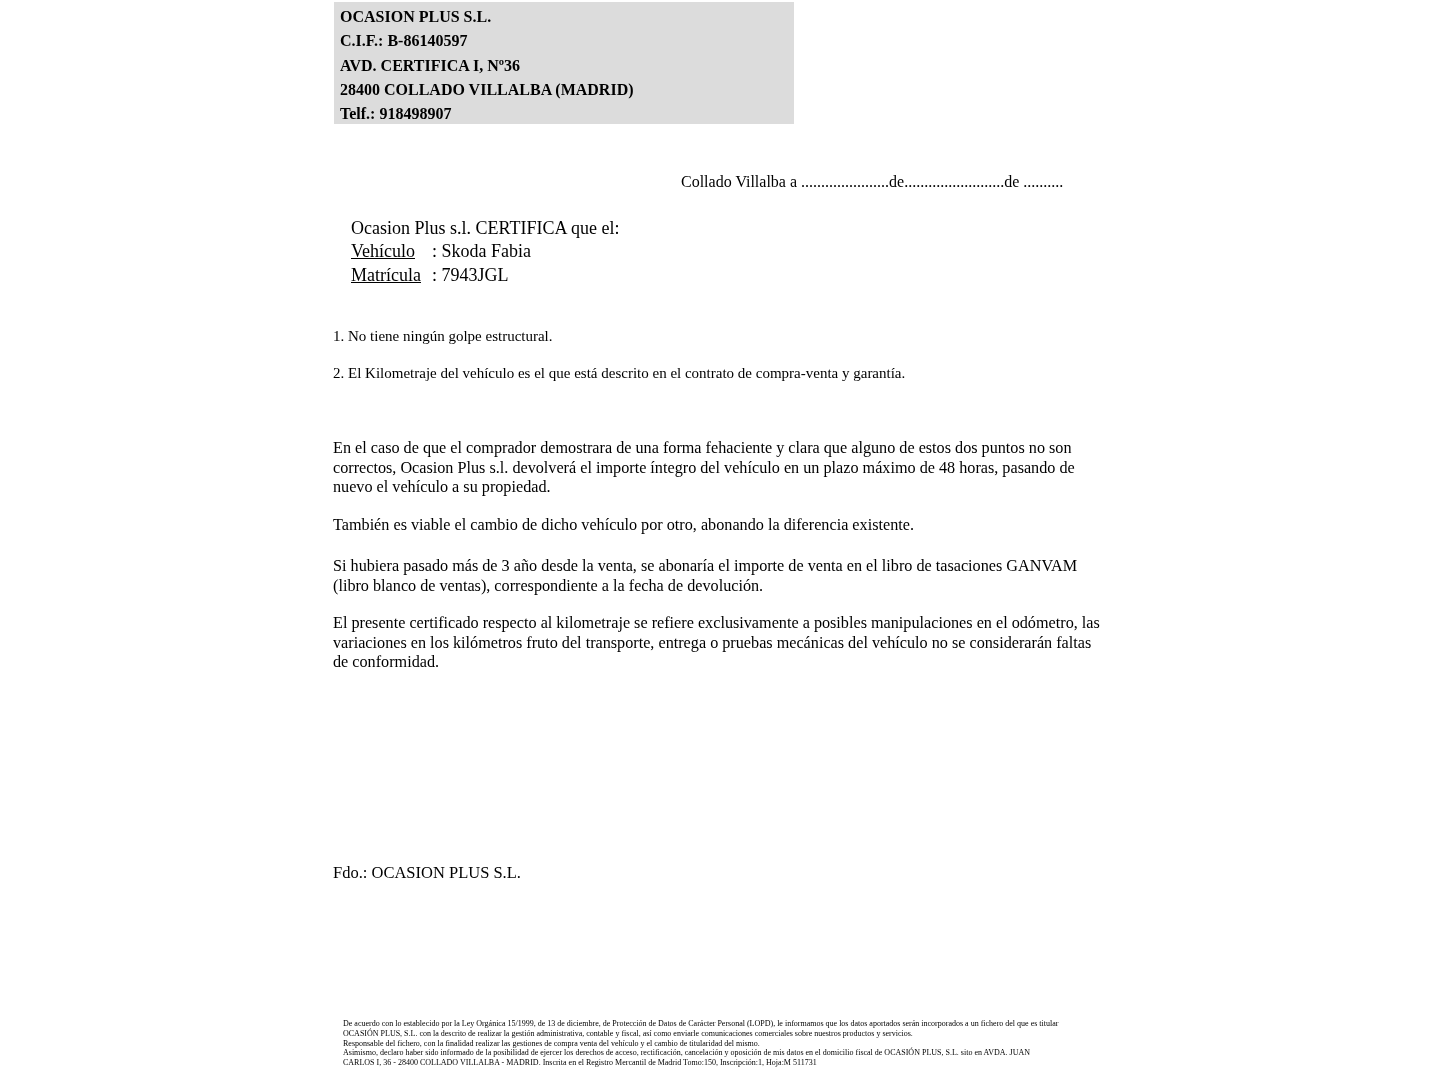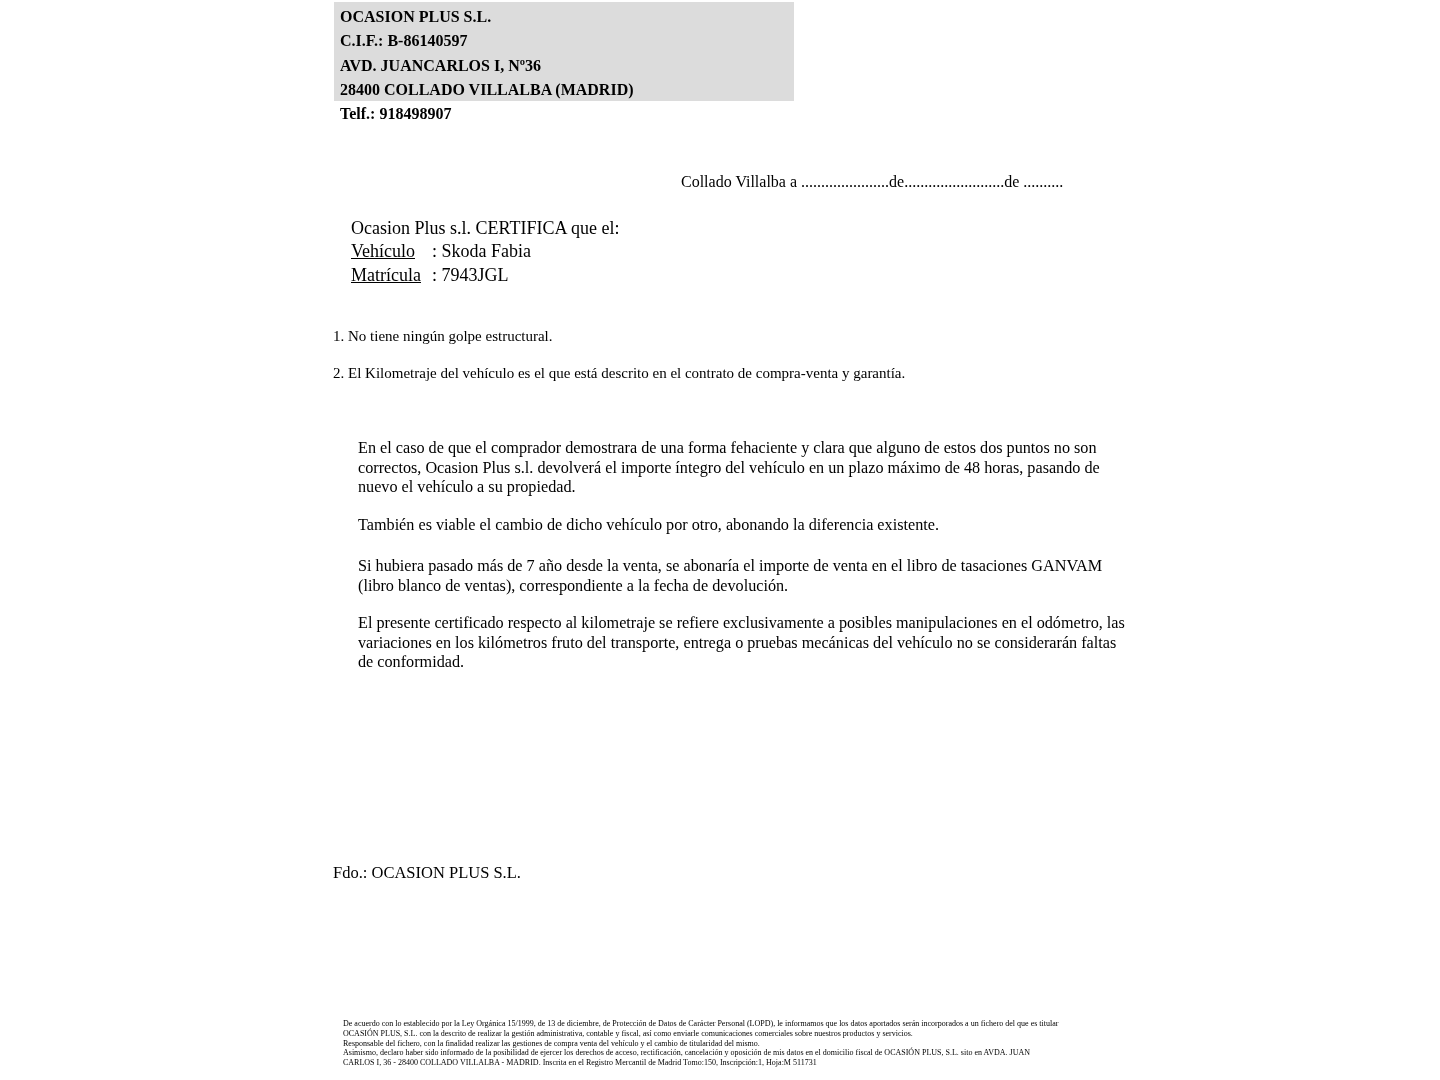--- a/index.html
+++ b/index.html
@@ -12,21 +12,21 @@
     color: #000000;
     overflow: hidden;
   }
   .page { position: absolute; inset: 0; }
 
   .header-box {
     position: absolute;
     left: 334px;
     top: 2px;
     width: 460px;
-    height: 99px;
+    height: 122px;
     background: #dcdcdc;
     padding: 3px 0 0 6px;
   }
   .header-box .hline {
     font-weight: bold;
     font-size: 16px;
     line-height: 24.3px;
     white-space: nowrap;
   }
 
@@ -63,21 +63,20 @@
   .point-1 { top: 327px; }
   .point-2 { top: 364px; }
 
   .para {
     position: absolute;
     left: 333px;
     width: 772px;
     font-size: 16.2px;
     line-height: 19.5px;
     text-align: left;
-    margin-left: 25px;
   }
   .para-1 { top: 439px; }
   .para-2 { top: 516px; }
   .para-3 { top: 557px; }
   .para-4 { top: 614px; }
 
   .signature {
     position: absolute;
     left: 333px;
     top: 863px;
@@ -95,21 +94,21 @@
   .legal .lline { white-space: nowrap; }
 </style>
 </head>
 <body>
 
 <div class="page">
 
   <div class="header-box" style="background: rgb(220, 220, 220);">
     <div class="hline">OCASION PLUS S.L.</div>
     <div class="hline">C.I.F.: B-86140597</div>
-    <div class="hline">AVD. JUANCARLOS I, Nº36</div>
+    <div class="hline">AVD. CERTIFICA I, Nº36</div>
     <div class="hline">28400 COLLADO VILLALBA (MADRID)</div>
     <div class="hline">Telf.: 918498907</div>
   </div>
 
   <div class="date-line">Collado Villalba a ......................de.........................de ..........</div>
 
   <div class="certify">
     <div class="row">Ocasion Plus s.l. CERTIFICA que el:</div>
     <div class="row">
       <span class="label-cell"><span>Vehículo</span></span><span>: Skoda Fabia</span>
@@ -117,21 +116,21 @@
     <div class="row">
       <span class="label-cell"><span>Matrícula</span></span><span>: 7943JGL</span>
     </div>
   </div>
 
   <div class="point point-1">1. No tiene ningún golpe estructural.</div>
   <div class="point point-2">2. El Kilometraje del vehículo es el que está descrito en el contrato de compra-venta y garantía.</div>
 
   <div class="para para-1">En el caso de que el comprador demostrara de una forma fehaciente y clara que alguno de estos dos puntos no son correctos, Ocasion Plus s.l. devolverá el importe íntegro del vehículo en un plazo máximo de 48 horas, pasando de nuevo el vehículo a su propiedad.</div>
   <div class="para para-2">También es viable el cambio de dicho vehículo por otro, abonando la diferencia existente.</div>
-  <div class="para para-3">Si hubiera pasado más de 7 año desde la venta, se abonaría el importe de venta en el libro de tasaciones GANVAM (libro blanco de ventas), correspondiente a la fecha de devolución.</div>
+  <div class="para para-3">Si hubiera pasado más de 3 año desde la venta, se abonaría el importe de venta en el libro de tasaciones GANVAM (libro blanco de ventas), correspondiente a la fecha de devolución.</div>
   <div class="para para-4">El presente certificado respecto al kilometraje se refiere exclusivamente a posibles manipulaciones en el odómetro, las variaciones en los kilómetros fruto del transporte, entrega o pruebas mecánicas del vehículo no se considerarán faltas de conformidad.</div>
 
   <div class="signature">Fdo.: OCASION PLUS S.L.</div>
 
   <div class="legal">
     <div class="lline">De acuerdo con lo establecido por la Ley Orgánica 15/1999, de 13 de diciembre, de Protección de Datos de Carácter Personal (LOPD), le informamos que los datos aportados serán incorporados a un fichero del que es titular</div>
     <div class="lline">OCASIÓN PLUS, S.L. con la descrito de realizar la gestión administrativa, contable y fiscal, así como enviarle comunicaciones comerciales sobre nuestros productos y servicios.</div>
     <div class="lline">Responsable del fichero, con la finalidad realizar las gestiones de compra venta del vehículo y el cambio de titularidad del mismo.</div>
     <div class="lline">Asimismo, declaro haber sido informado de la posibilidad de ejercer los derechos de acceso, rectificación, cancelación y oposición de mis datos en el domicilio fiscal de OCASIÓN PLUS, S.L. sito en AVDA. JUAN</div>
     <div class="lline">CARLOS I, 36 - 28400 COLLADO VILLALBA - MADRID. Inscrita en el Registro Mercantil de Madrid Tomo:150, Inscripción:1, Hoja:M 511731</div>

